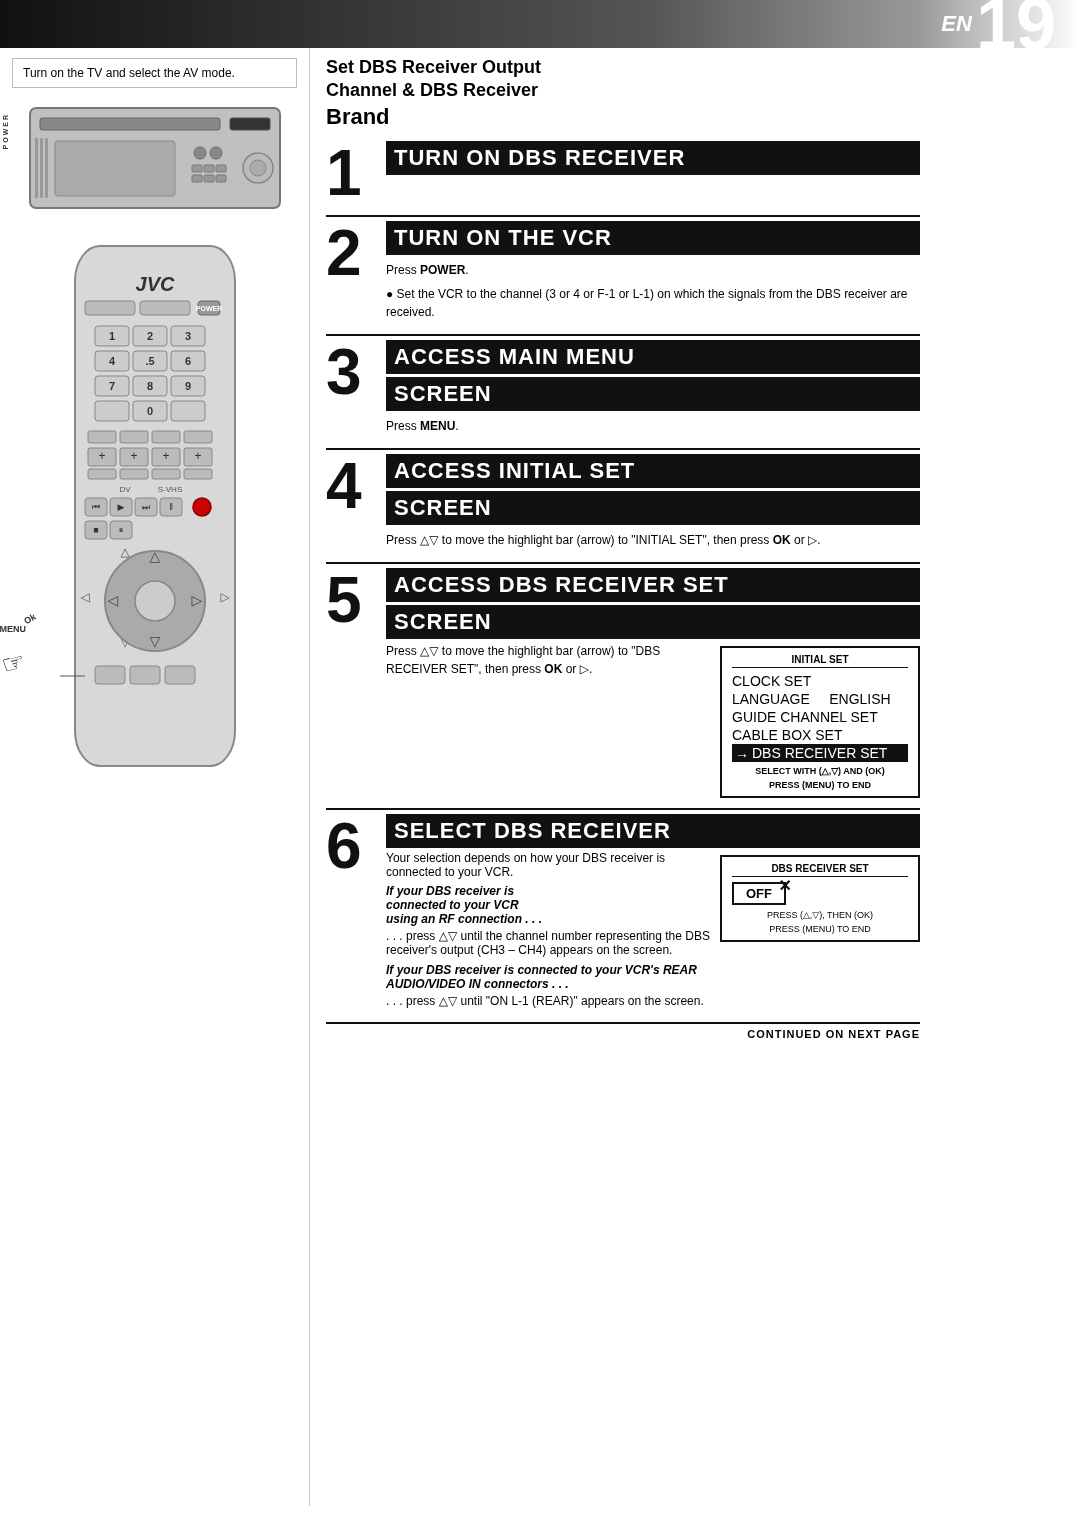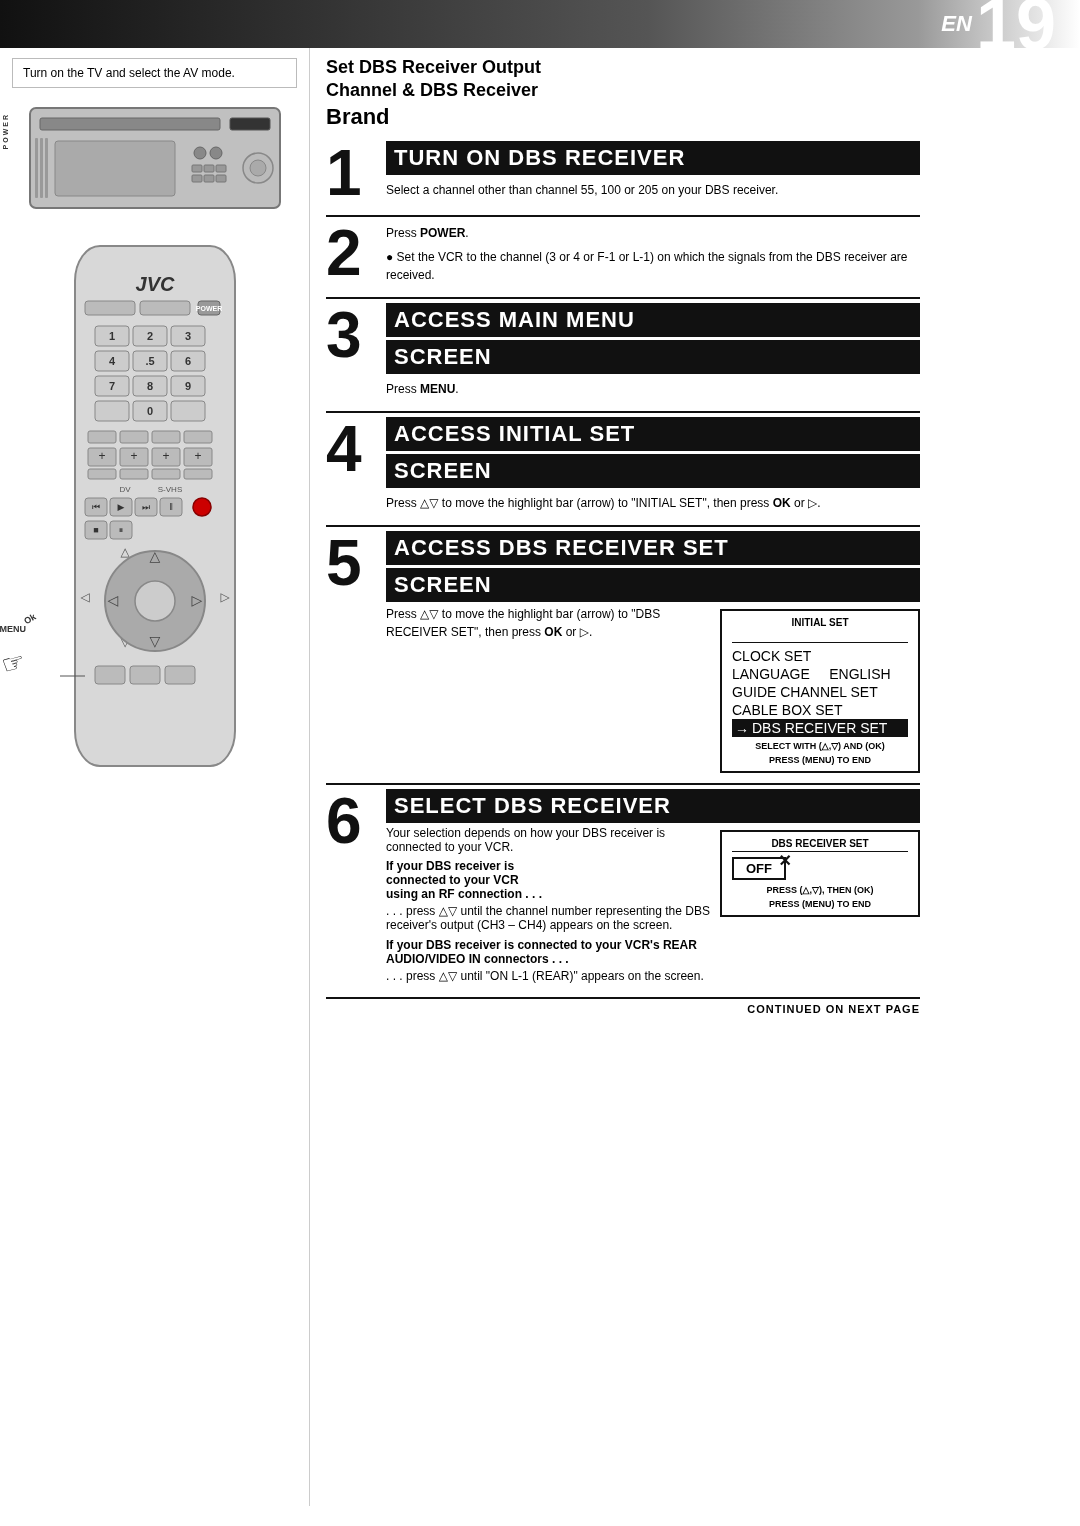--- a/index.html
+++ b/index.html
@@ -130,21 +130,21 @@
       width: 200px;
       margin-top: 4px;
       flex-shrink: 0;
     }
     .screen-box-title {
       text-align: center;
       font-weight: bold;
       font-size: 10px;
       border-bottom: 1px solid #111;
       margin-bottom: 4px;
-      padding-bottom: 14px;
+      padding-bottom: 2px;
     }
     .screen-item {
       font-size: 14px;
       padding: 1px 0;
     }
     .screen-item.selected {
       background: #111;
       color: #fff;
       padding: 1px 3px;
       display: flex;
@@ -202,40 +202,41 @@
     .off-x {
       position: absolute;
       top: -8px;
       right: -8px;
       font-size: 16px;
       font-weight: bold;
       color: #111;
     }
     .dbs-press-note {
       font-size: 9px;
-      font-weight: bold;
+      font-weight: normal;
       text-align: center;
       margin-top: 4px;
     }
 
     .step6-layout {
       display: flex;
       gap: 10px;
       align-items: flex-start;
     }
     .step6-left {
       flex: 1;
       font-size: 12px;
     }
     .step6-right {
       width: 200px;
       flex-shrink: 0;
     }
 
     .italic-bold {
+      font-style: italic;
       font-weight: bold;
     }
 
     .continued-box {
       border-top: 2px solid #111;
       text-align: right;
       padding-top: 4px;
       margin-top: 8px;
       font-size: 11px;
       font-weight: bold;
@@ -405,29 +406,29 @@
         <span>Set DBS Receiver Output</span><br>
         <span>Channel &amp; DBS Receiver</span><br>
         <span style="font-size:22px;">Brand</span>
       </div>
     </div>
 
     <div class="step-section">
       <div class="step-number">1</div>
       <div class="step-content">
         <div class="step-heading">TURN ON DBS RECEIVER</div>
-        <div class="step-body">Select a channel other than channel 55, 100 or 205 on your DBS receiver.</div>
       </div>
     </div>
 
     <hr class="divider">
 
     <div class="step-section">
       <div class="step-number">2</div>
       <div class="step-content">
+        <div class="step-heading">TURN ON THE VCR</div>
         <div class="step-body">
           Press <b>POWER</b>.
         </div>
         <div class="step-body">
           ● Set the VCR to the channel (3 or 4 or F-1 or L-1) on which the signals from the DBS receiver are received.
         </div>
       </div>
     </div>
 
     <hr class="divider">

